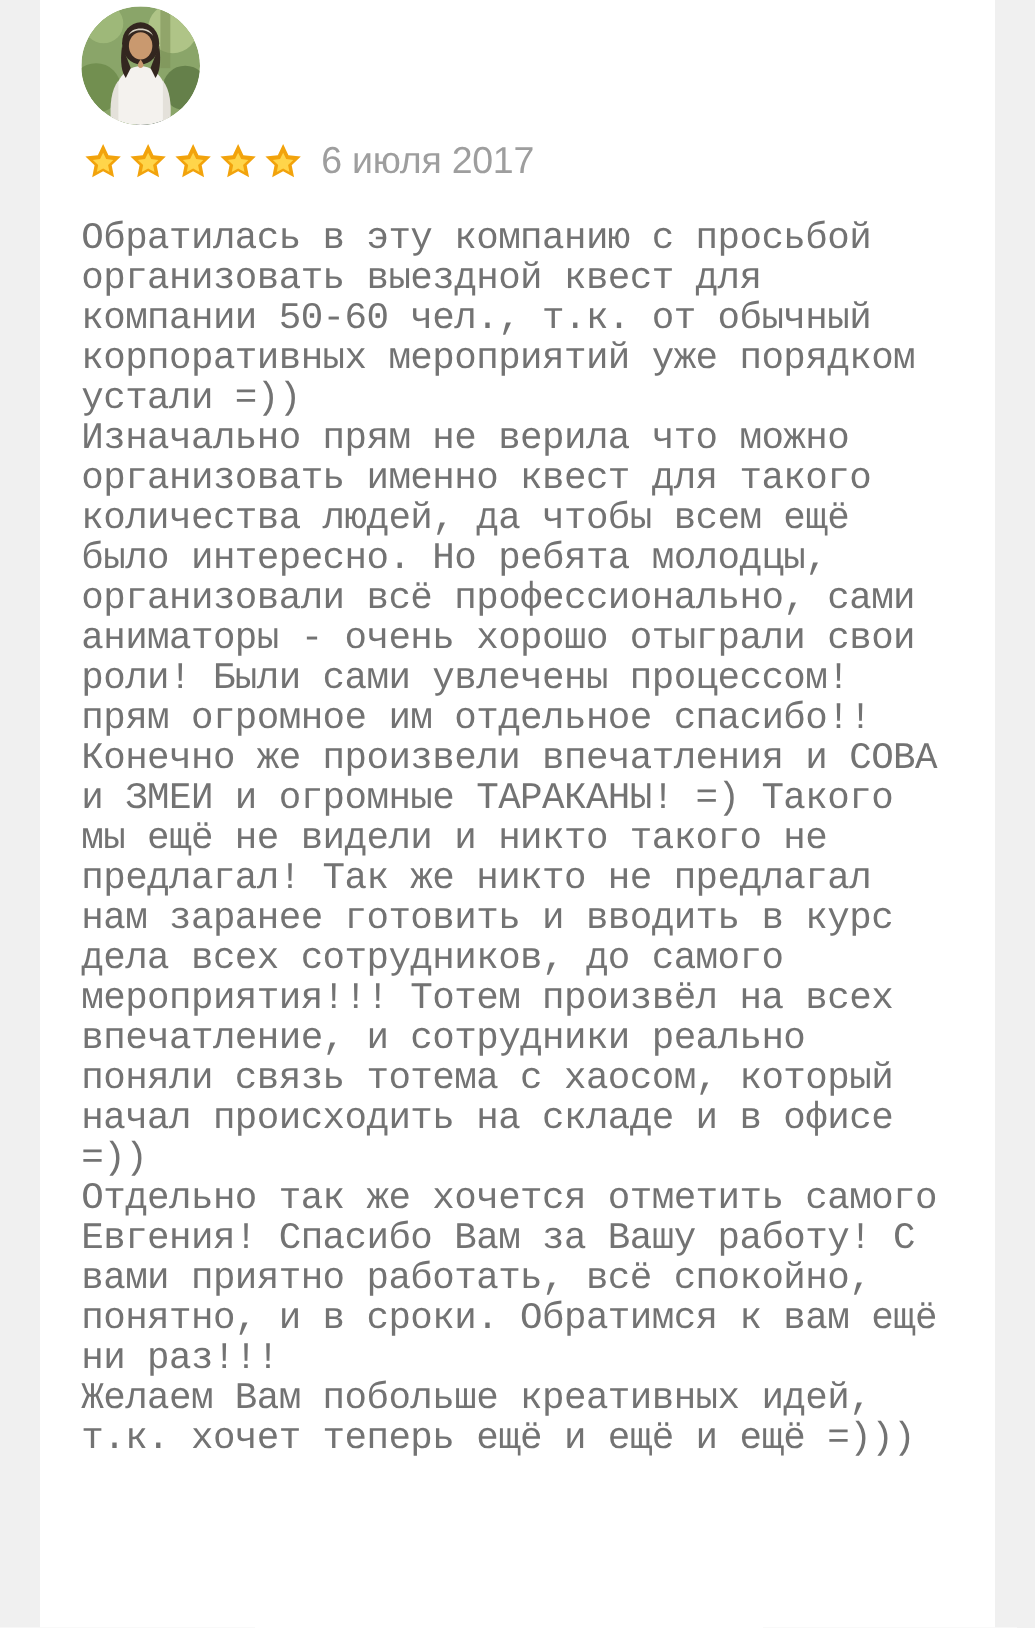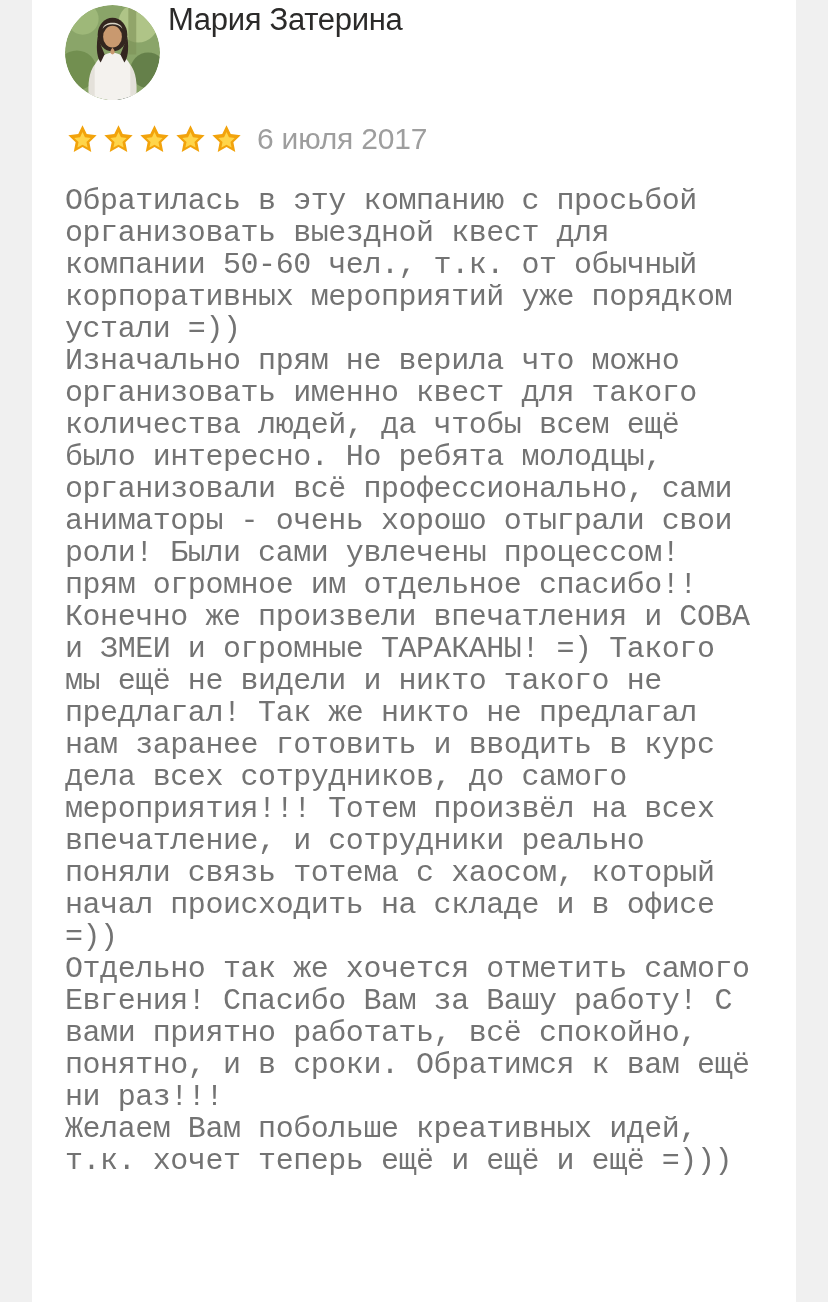--- a/index.html
+++ b/index.html
@@ -54,21 +54,21 @@
   .reviews-count {
     font-size: 27px;
     line-height: 30px;
     margin-top: 12px;
     color: #a3a3a3;
     letter-spacing: -0.2px;
   }
   .rating-row {
     display: flex;
     align-items: center;
-    margin-top: 19px;
+    margin-top: 9px;
     height: 40px;
   }
   .stars {
     display: flex;
     align-items: center;
   }
   .star {
     width: 35px;
     height: 37px;
     margin-right: 1px;
@@ -121,21 +121,20 @@
             <ellipse cx="48" cy="30" rx="15" ry="17" fill="#33261f"></ellipse>
             <path d="M33 32 C31 46 33 54 36 58 L40 50 Z" fill="#33261f"></path>
             <path d="M63 32 C65 46 63 54 60 58 L56 50 Z" fill="#33261f"></path>
             <ellipse cx="48" cy="32" rx="9.5" ry="11" fill="#c9996f"></ellipse>
             <path d="M48 43 C45 47 45 49 48 50 C51 49 51 47 48 43 Z" fill="#c9996f"></path>
             <path d="M38 24 C42 18 54 18 58 24 C56 16 40 16 38 24 Z" fill="#d8d3c4"></path>
           </g>
         </svg>
       </div>
       <div class="header-meta">
-        <div class="reviewer-name">Мария Затерина</div>
       </div>
     </div>
 
     <div class="rating-row">
       <div class="stars">
         <span class="star">
           <svg width="35" height="37" viewBox="0 0 24 24" xmlns="http://www.w3.org/2000/svg">
             <path d="M12 2.2 L14.9 8.3 L21.7 9.1 L16.7 13.8 L18 20.5 L12 17.2 L6 20.5 L7.3 13.8 L2.3 9.1 L9.1 8.3 Z" fill="#f2a30c"></path>
             <path d="M12 2.2 L14.9 8.3 L21.7 9.1 L16.7 13.8 L18 20.5 L12 17.2 L6 20.5 L7.3 13.8 L2.3 9.1 L9.1 8.3 Z" fill="#ffd54a" transform="translate(12 12.5) scale(0.58) translate(-12 -11.8)"></path>
           </svg>

